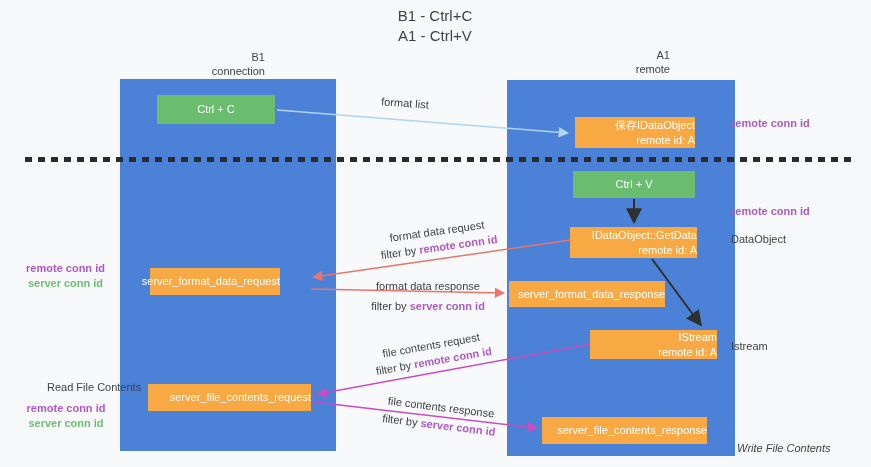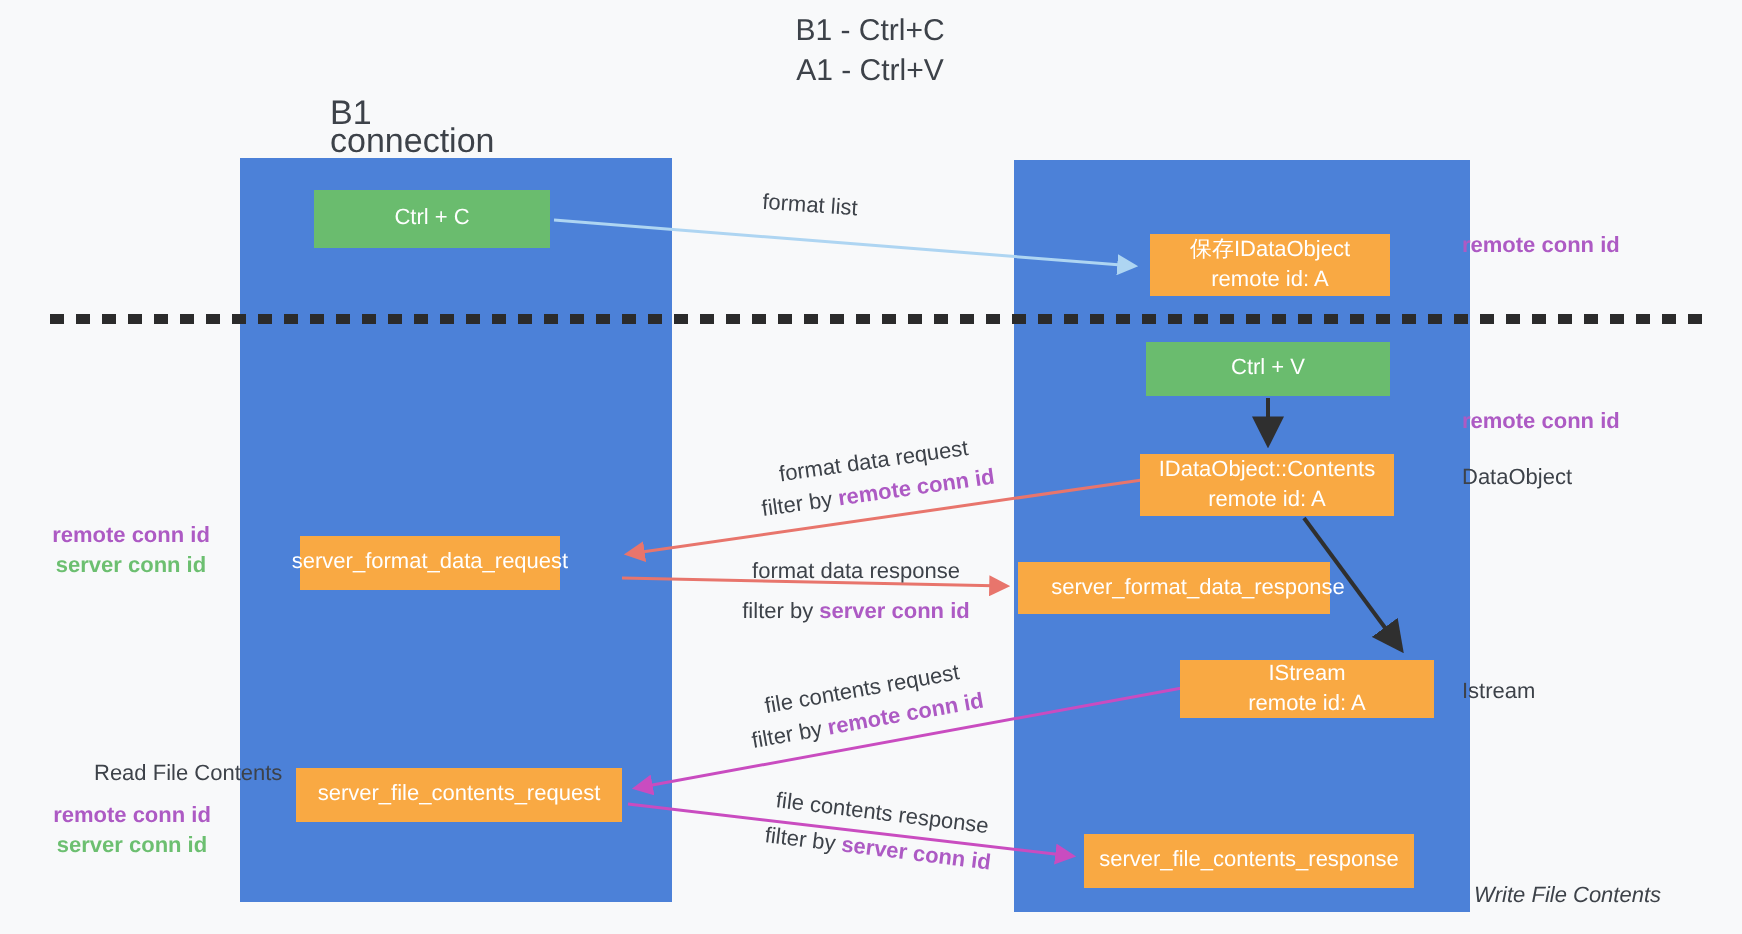--- a/index.html
+++ b/index.html
@@ -6,46 +6,50 @@
     --column-blue:#4c81d8; --box-green:#6abc6e; --box-orange:#f9a943;
     --purple-text:#ad5ac4; --green-text:#6cbf70; --arrow-lightblue:#aed5f2;
     --arrow-red:#e8756c; --arrow-magenta:#c94cc0; --arrow-black:#2f2f2f;
     --dash-line:#2b2b2b; --text-dark:#3d4249;
   }
   html,body{margin:0;padding:0;background:#f8f9fa;}
   .stage{position:relative;width:871px;height:467px;background:#f8f9fa;
          font-family:"Liberation Sans",sans-serif;overflow:hidden;}
   .abs{position:absolute;}
   .title{font-size:15px;color:var(--text-dark);text-align:center;line-height:20px;}
-  .header{font-size:17px;color:var(--text-dark);text-align:left;line-height:14px;}
+  .header{font-size:11px;color:var(--text-dark);text-align:right;line-height:14px;}
   .col-rect{background:var(--column-blue);}
   .dash{height:5px;background:repeating-linear-gradient(90deg,var(--dash-line) 0 7px,transparent 7px 13px);}
   .box{display:flex;flex-direction:column;align-items:center;justify-content:center;
        color:#fff;font-size:11px;text-align:center;line-height:1.3;box-sizing:border-box;}
   .green{background:var(--box-green);}
-  .orange{background:var(--box-orange);}
+  .orange{background:var(--box-orange);align-items:flex-end;}
   .lbl{font-size:11px;color:var(--text-dark);white-space:nowrap;}
   .purple{color:var(--purple-text);font-weight:bold;}
   .greentxt{color:var(--green-text);font-weight:bold;}
   .center{text-align:center;}
   svg.overlay{position:absolute;left:0;top:0;pointer-events:none;}
 </style>
 </head>
 <body>
 
 <div class="stage">
 
   <div class="abs title" style="left:335px;top:6px;width:200px;">
     <div>B1 - Ctrl+C</div>
     <div>A1 - Ctrl+V</div>
   </div>
 
   <div class="abs header" style="left:165px;top:50px;width:100px;">
     <div>B1</div>
     <div>connection</div>
+  </div>
+  <div class="abs header" style="left:570px;top:48px;width:100px;">
+    <div>A1</div>
+    <div>remote</div>
   </div>
 
   <div class="abs col-rect" style="left:120px;top:79px;width:216px;height:372px;"></div>
   <div class="abs col-rect" style="left:507px;top:80px;width:228px;height:376px;"></div>
 
   <div class="abs dash" style="left:25px;top:157px;width:826px;"></div>
 
   <svg class="overlay" width="871" height="467">
     <defs>
       <marker id="m-blue" viewBox="0 0 10 10" refX="8" refY="5" markerWidth="7" markerHeight="7" orient="auto">
@@ -77,21 +81,21 @@
   <div class="abs box orange" style="left:575px;top:117px;width:120px;height:31px;">
     <div>保存IDataObject</div>
     <div>remote id: A</div>
   </div>
 
   <div class="abs box green" style="left:573px;top:171px;width:122px;height:27px;">
     <div>Ctrl + V</div>
   </div>
 
   <div class="abs box orange" style="left:570px;top:227px;width:127px;height:31px;">
-    <div>IDataObject::Contents</div>
+    <div>IDataObject::GetData</div>
     <div>remote id: A</div>
   </div>
 
   <div class="abs box orange" style="left:150px;top:268px;width:130px;height:27px;">
     <div>server_format_data_request</div>
   </div>
 
   <div class="abs box orange" style="left:509px;top:281px;width:156px;height:26px;padding-left:24px;">
     <div>server_format_data_response</div>
   </div>

